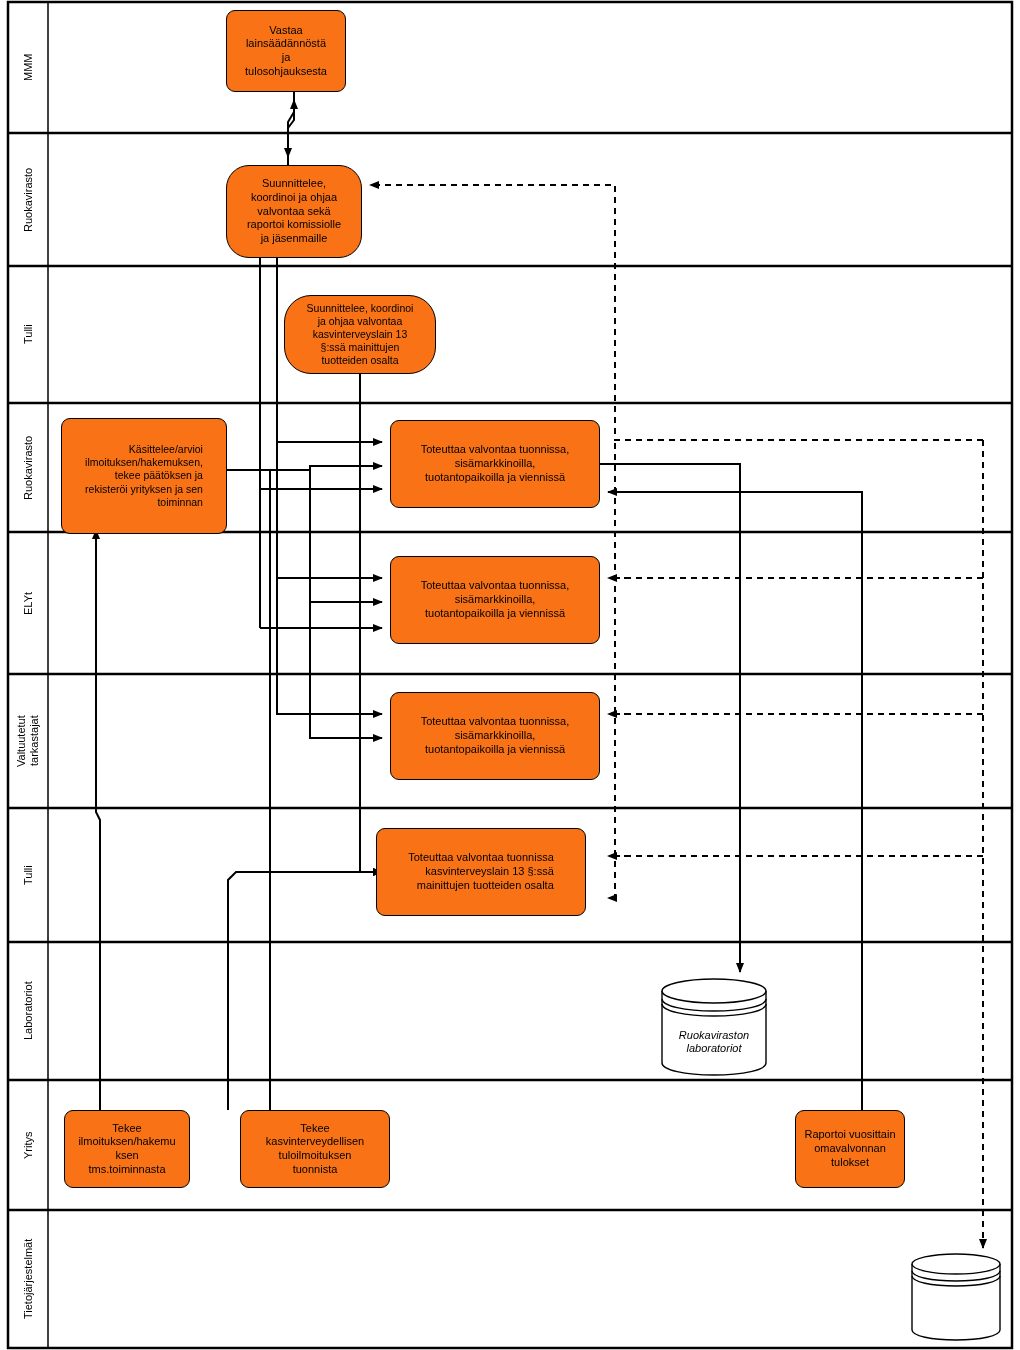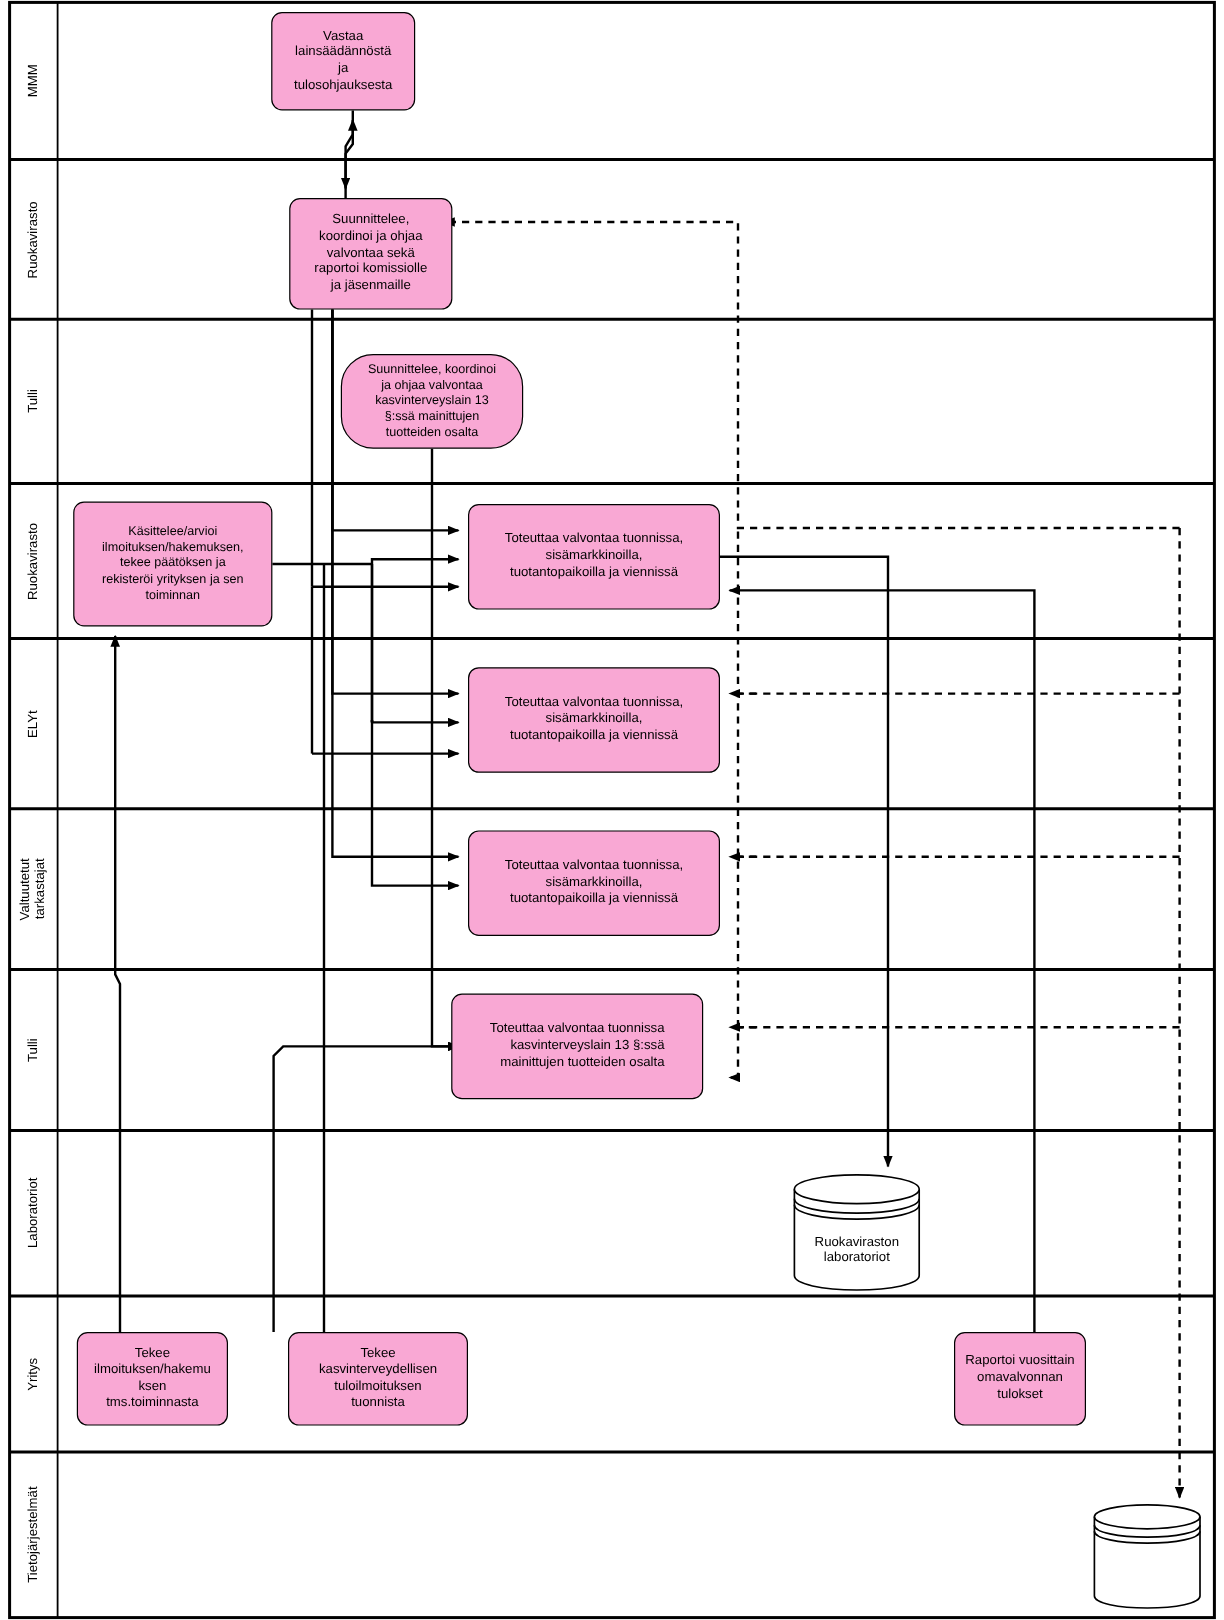--- a/index.html
+++ b/index.html
@@ -6,25 +6,25 @@
   body{font-family:"Liberation Sans", sans-serif;}
   #canvas{position:relative;width:1020px;height:1350px;background:#fff;overflow:hidden;}
   svg#wires{position:absolute;left:0;top:0;width:1020px;height:1350px;}
   .lane-label{
     position:absolute;display:flex;align-items:center;justify-content:center;
     font-size:11px;color:#000;text-align:center;line-height:1.15;
     writing-mode:vertical-rl;transform:rotate(180deg);
   }
   .node{
     position:absolute;box-sizing:border-box;border:1px solid #000;border-radius:9px;
-    background:#f9a8d4;display:flex;align-items:center;justify-content:center;
+    background:#f97316;display:flex;align-items:center;justify-content:center;
     text-align:center;font-size:11px;line-height:1.25;color:#000;padding:2px 4px;
     white-space:pre-line;
   }
-  .cyl{position:absolute;}
+  .cyl{position:absolute;font-style:italic;}
   .cyl .cyl-txt{
     position:absolute;left:0;right:0;text-align:center;font-size:11px;line-height:1.22;
     color:#000;white-space:pre-line;
   }
 </style>
 </head>
 <body>
 
 <div id="canvas">
 
@@ -124,33 +124,33 @@
   <div class="lane-label" style="left:8px;top:808px;width:40px;height:134px;">Tulli</div>
   <div class="lane-label" style="left:8px;top:942px;width:40px;height:138px;">Laboratoriot</div>
   <div class="lane-label" style="left:8px;top:1080px;width:40px;height:130px;">Yritys</div>
   <div class="lane-label" style="left:8px;top:1210px;width:40px;height:138px;">Tietojärjestelmät</div>
 
   <div class="node" style="left:226px;top:10px;width:120px;height:82px;">Vastaa
 lainsäädännöstä
 ja
 tulosohjauksesta</div>
 
-  <div class="node" style="left:241px;top:165px;width:136px;height:93px;">Suunnittelee,
+  <div class="node" style="left:226px;top:165px;width:136px;height:93px;border-radius:23px;">Suunnittelee,
 koordinoi ja ohjaa
 valvontaa sekä
 raportoi komissiolle
 ja jäsenmaille</div>
 
   <div class="node" style="left:284px;top:295px;width:152px;height:79px;font-size:10.5px;border-radius:27px;">Suunnittelee, koordinoi
 ja ohjaa valvontaa
 kasvinterveyslain 13
 §:ssä mainittujen
 tuotteiden osalta</div>
 
-  <div class="node" style="left:61px;top:418px;width:166px;height:104px;font-size:10.5px;">Käsittelee/arvioi
+  <div class="node" style="left:61px;top:418px;width:166px;height:116px;font-size:10.5px;text-align:right;">Käsittelee/arvioi
 ilmoituksen/hakemuksen,
 tekee päätöksen ja
 rekisteröi yrityksen ja sen
 toiminnan</div>
 
   <div class="node" style="left:390px;top:420px;width:210px;height:88px;">Toteuttaa valvontaa tuonnissa,
 sisämarkkinoilla,
 tuotantopaikoilla ja viennissä</div>
 
   <div class="node" style="left:390px;top:556px;width:210px;height:88px;">Toteuttaa valvontaa tuonnissa,

